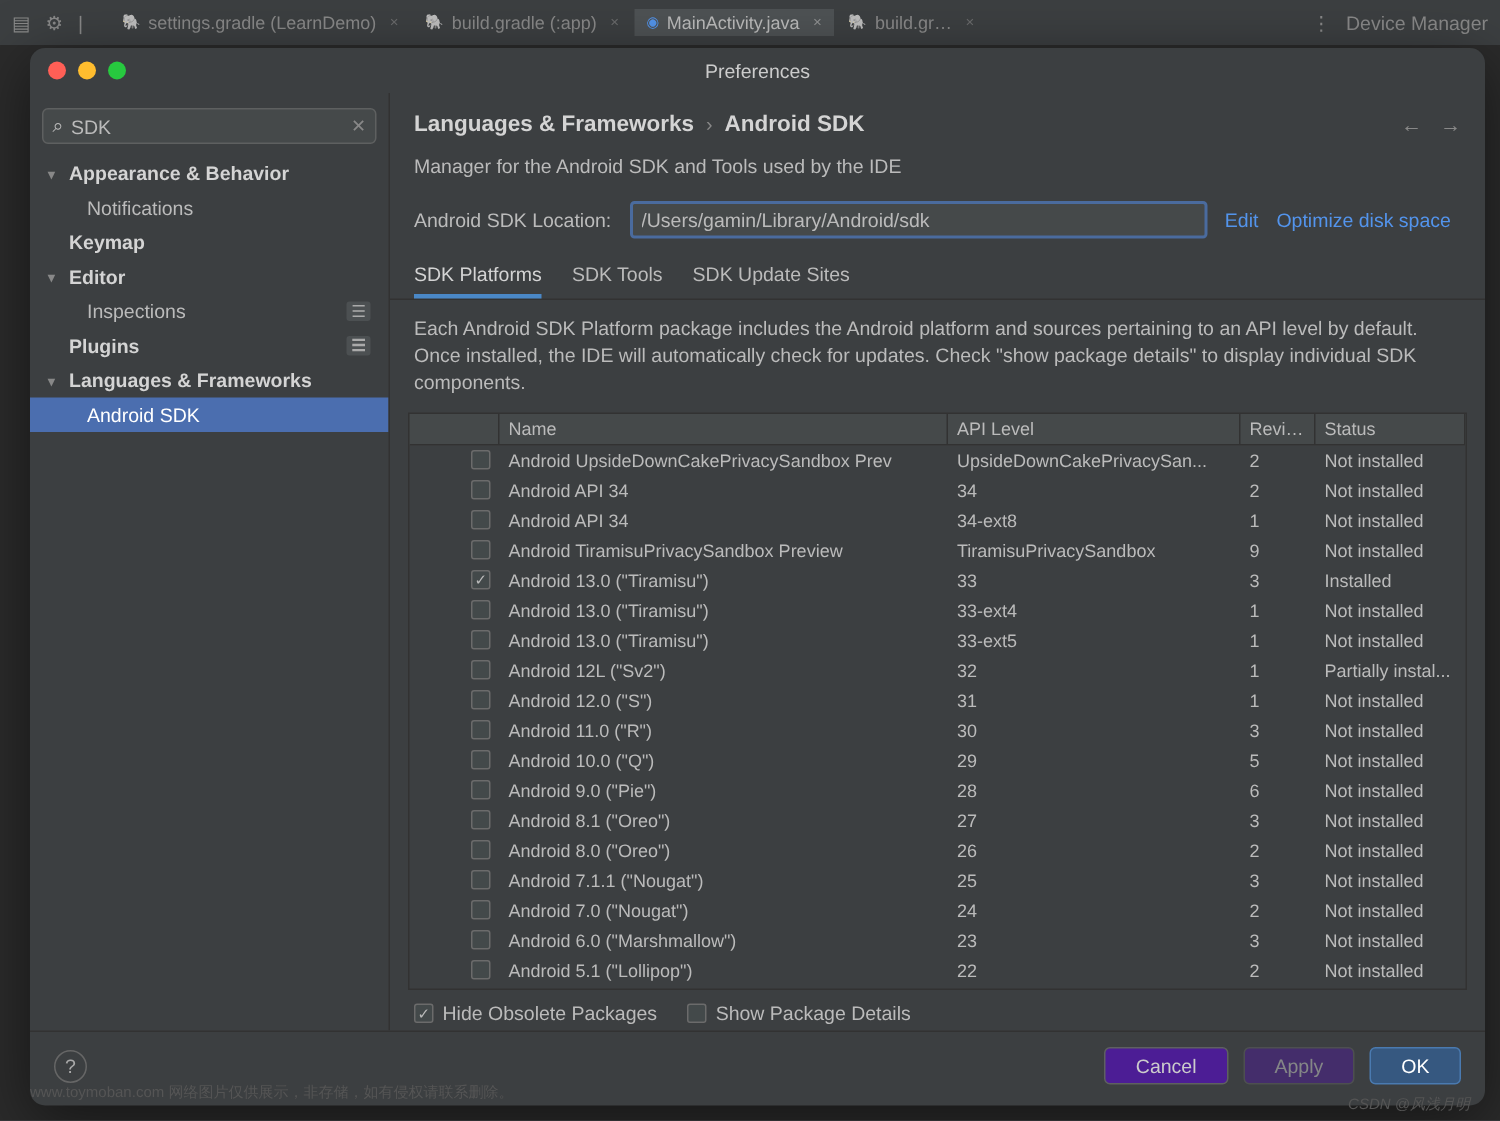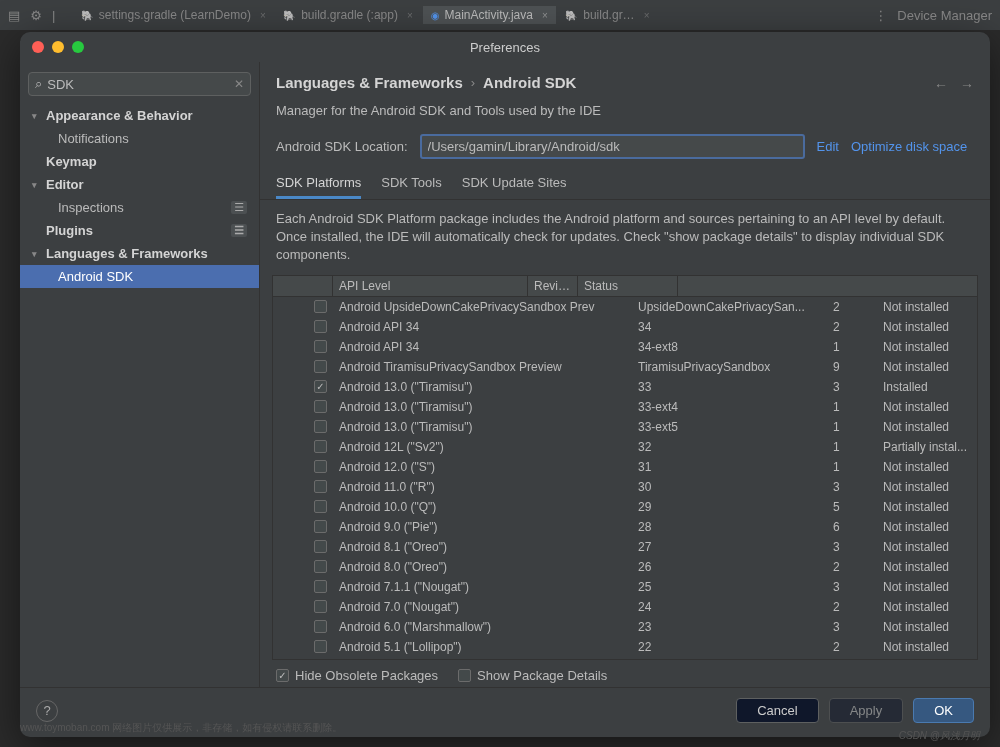--- a/index.html
+++ b/index.html
@@ -280,21 +280,21 @@
       display: flex;
       align-items: center;
       justify-content: center;
       color: #aaa;
       cursor: pointer;
     }
     .spacer { flex: 1; }
     .btn {
       padding: 4px 20px;
       border-radius: 4px;
-      background: #0f172a;
+      background: #4c1d95;
       border: 1px solid #5e6060;
       color: #ccc;
       cursor: pointer;
       font-size: 13px;
     }
     .btn.disabled { opacity: 0.5; cursor: default; }
     .btn.primary {
       background: #365880;
       border-color: #4a7ab0;
       color: #fff;
@@ -424,20 +424,21 @@
       </div>
       <div class="tabs" id="tabs">
           <div class="tab active">SDK Platforms</div>
           <div class="tab">SDK Tools</div>
           <div class="tab">SDK Update Sites</div>
         </div>
       <div class="info-text">Each Android SDK Platform package includes the Android platform and sources pertaining to an API level by default. Once installed, the IDE will automatically check for updates. Check "show package details" to display individual SDK components.</div>
       <div class="table-container">
         <div class="table-header">
           <div class="th col-chk"></div>
+          <div class="th col-name">Name</div>
           <div class="th col-api">API Level</div>
           <div class="th col-rev">Revis...</div>
           <div class="th col-status">Status</div>
         </div>
         <div class="table-body" id="tbody">
             <div class="tr">
     <div class="td col-chk">
                 <span class="checkbox "></span>
               </div>
     <div class="td col-name">Android UpsideDownCakePrivacySandbox Prev</div>

